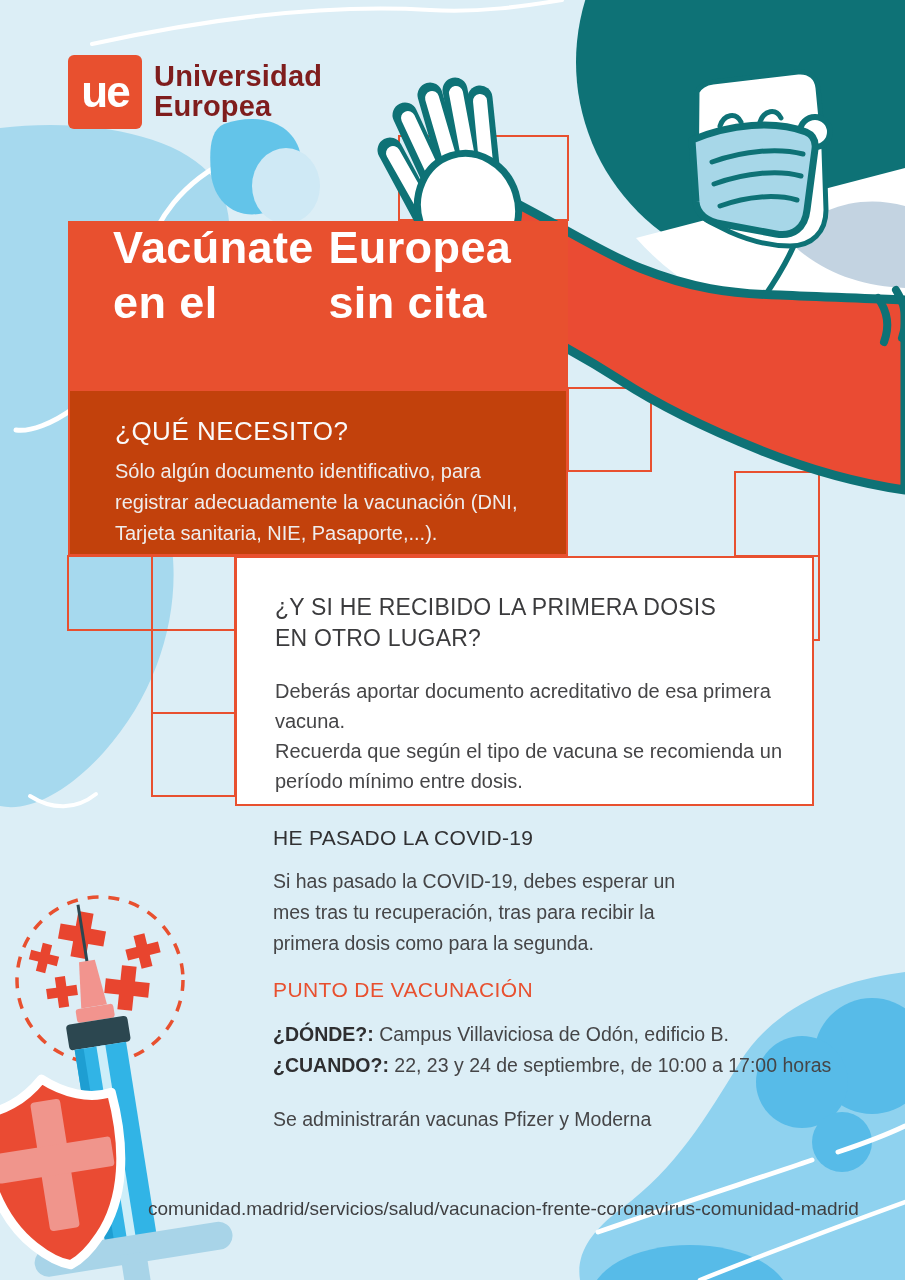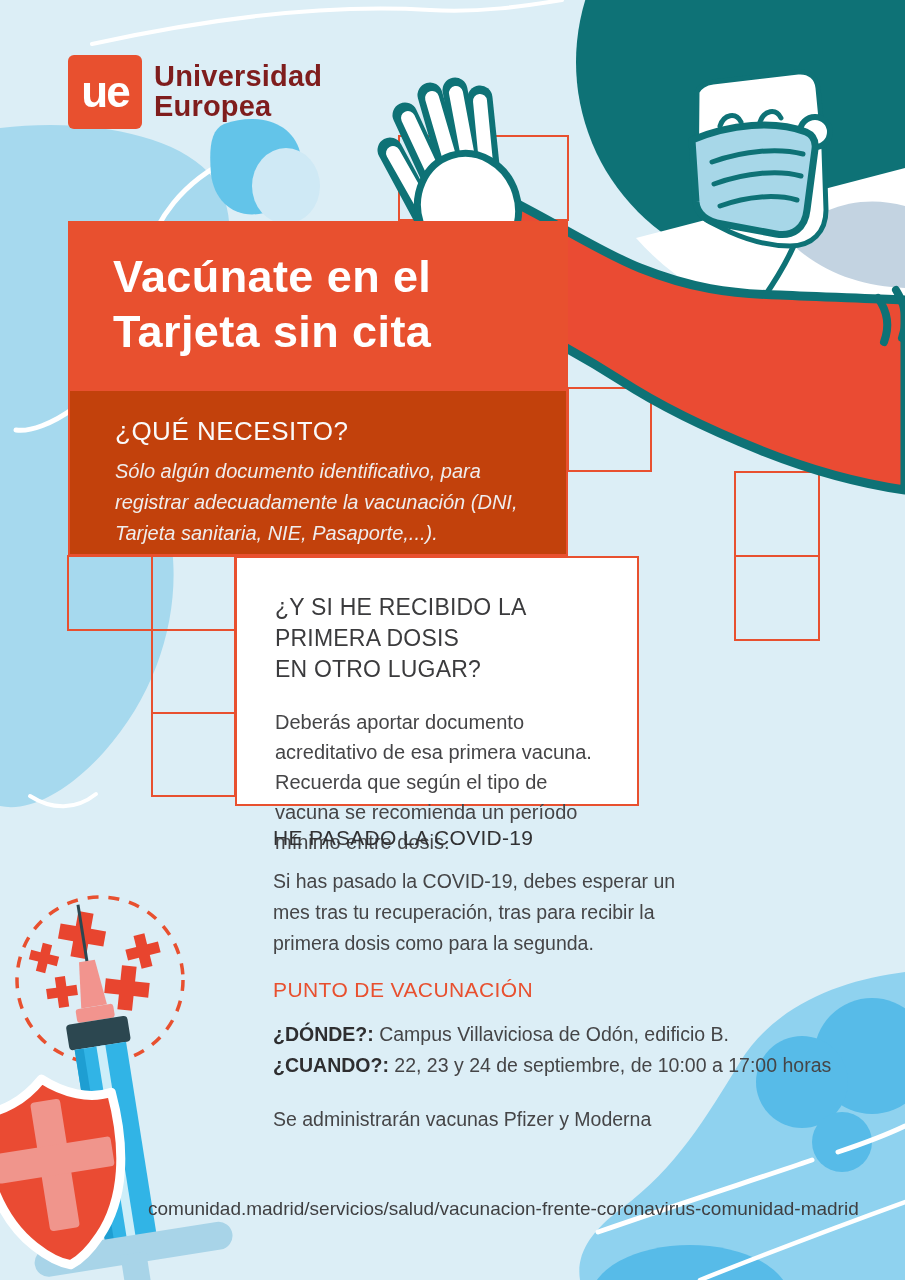--- a/index.html
+++ b/index.html
@@ -19,35 +19,35 @@
     width:74px;height:74px;background:#e8502f;border-radius:6px;
     display:flex;align-items:center;justify-content:center;
     color:#fff;font-size:44px;font-weight:700;letter-spacing:-2px;line-height:1;
     padding-bottom:0;
   }
   .logo-text{margin-left:12px;font-size:29px;font-weight:700;color:#7f1d1d;line-height:1.02;padding-top:7px;letter-spacing:.2px;}
 
   
   .hero-box{
     left:68px;top:221px;width:500px;height:168px;background:#e8502f;
-    display:flex;flex-direction:column;justify-content:center;padding-left:45px;
+    display:flex;flex-direction:row;justify-content:center;padding-left:45px;
   }
   .hero-box .t{color:#fff;font-size:45px;font-weight:700;line-height:1.22;letter-spacing:.4px;}
 
   
   .need-box{
     left:68px;top:389px;width:500px;height:167px;background:#c2410c;
     border:2px solid #e8502f;padding:25px 18px 0 45px;
   }
   .need-box h2{margin:0 0 9px 0;font-size:26px;font-weight:400;color:#fafafa;letter-spacing:.5px;}
-  .need-box p{margin:0;font-size:20px;line-height:1.55;color:#efeded;font-style:italic;}
+  .need-box p{margin:0;font-size:20px;line-height:1.55;color:#efeded;}
 
   
   .dose-box{
-    left:235px;top:556px;width:404px;height:250px;background:#ffffff;
+    left:235px;top:556px;width:579px;height:250px;background:#ffffff;
     border:2px solid #e8502f;padding:34px 28px 0 38px;
   }
   .dose-box h2{margin:0 0 22px 0;font-size:23px;font-weight:400;color:#3b3b3d;line-height:1.35;letter-spacing:.2px;}
   .dose-box p{margin:0;font-size:20px;line-height:1.5;color:#454547;}
 
   
   .covid{left:273px;top:826px;width:432px;}
   .covid h2{margin:0 0 16px 0;font-size:21px;font-weight:400;color:#313133;letter-spacing:.3px;}
   .covid p{margin:0;font-size:19.5px;line-height:1.58;color:#454547;}
 
@@ -186,21 +186,21 @@
   <div class="layer logo">
     <div class="logo-mark">ue</div>
     <div class="logo-text">
       <div>Universidad</div>
       <div>Europea</div>
     </div>
   </div>
 
   <div class="layer hero-box">
     <div class="t">Vacúnate en el</div>
-    <div class="t">Tarjeta sin cita</div>
+    <div class="t">Europea sin cita</div>
   </div>
 
   <div class="layer need-box">
     <h2>¿QUÉ NECESITO?</h2>
     <p>Sólo algún documento identificativo, para registrar adecuadamente la vacunación (DNI, Tarjeta sanitaria, NIE, Pasaporte,...).</p>
   </div>
 
   <div class="layer dose-box">
     <h2>
       <span>¿Y SI HE RECIBIDO LA PRIMERA DOSIS</span><br>

